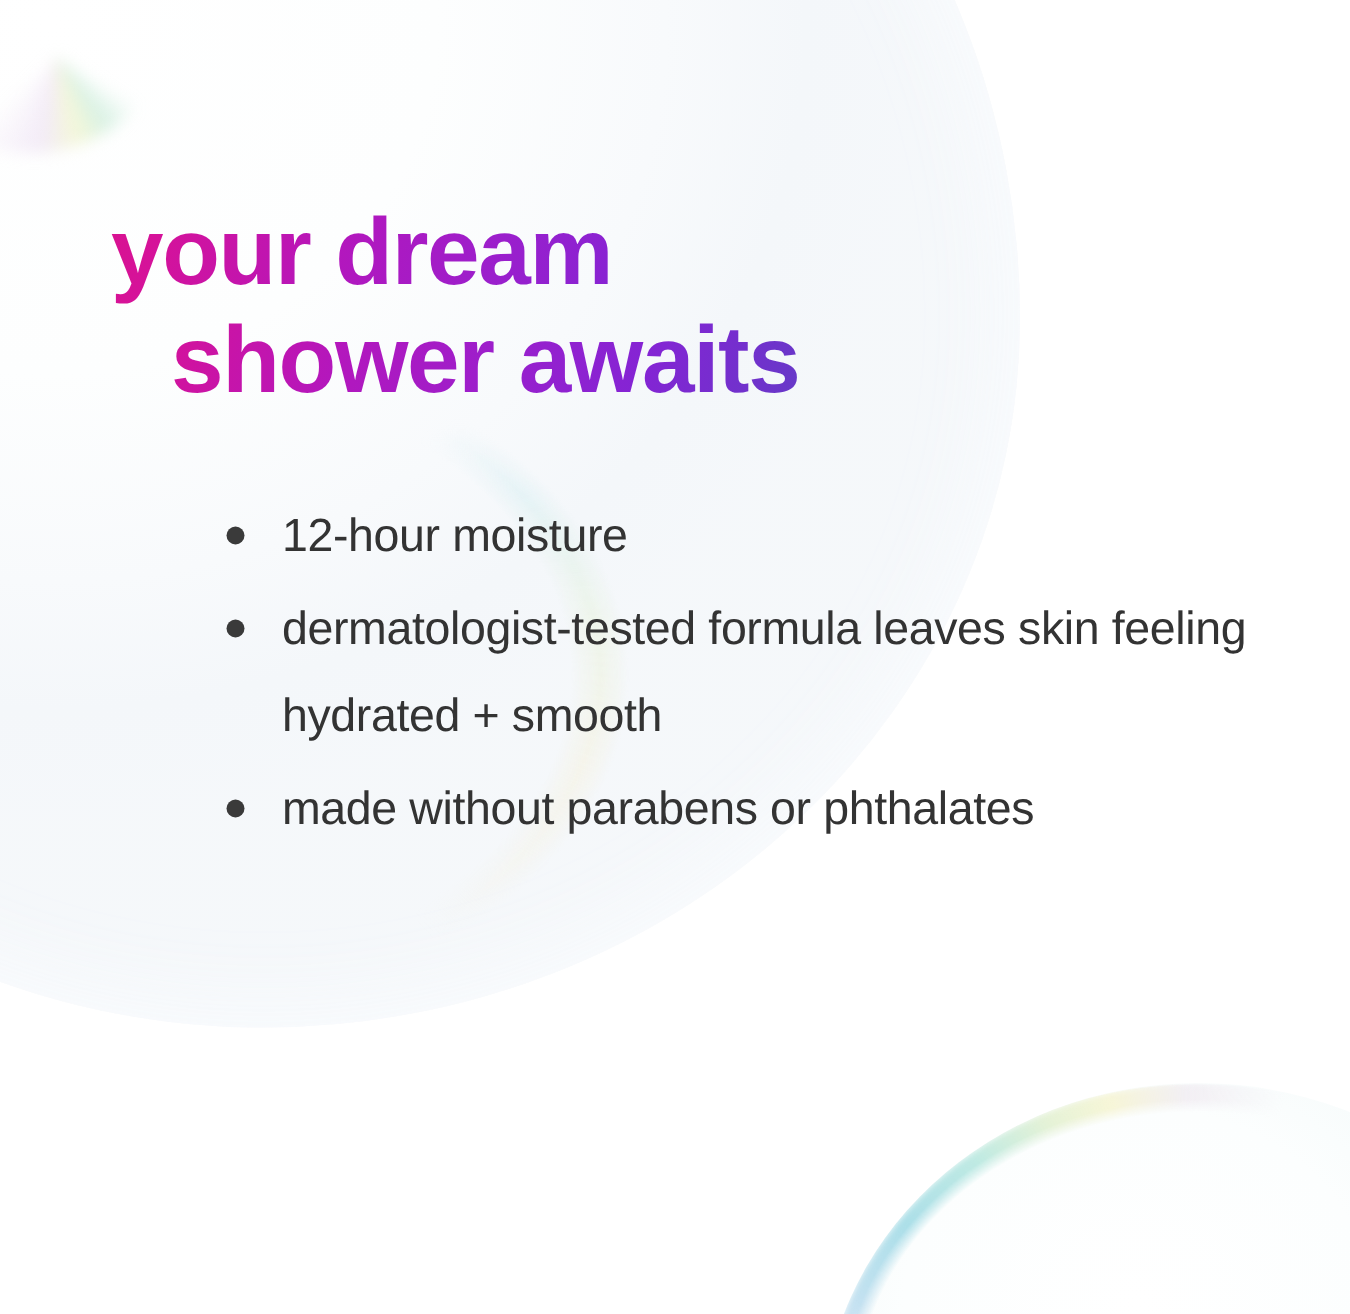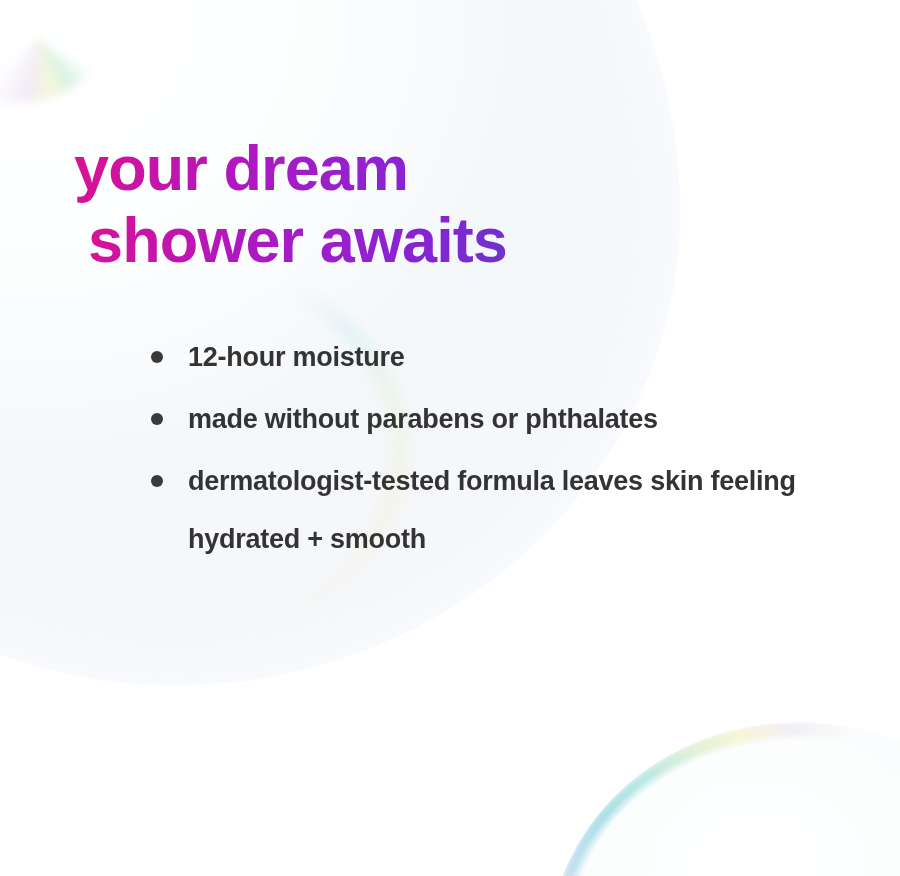--- a/index.html
+++ b/index.html
@@ -217,21 +217,21 @@
     font-weight: 700;
     letter-spacing: -0.9px;
   }
 
   .headline-line {
     display: block;
     white-space: pre;
   }
 
   .headline-line-1 { padding-left: 74px; }
-  .headline-line-2 { padding-left: 88px; }
+  .headline-line-2 { padding-left: 114px; }
 
   
   .headline-grad {
     background-image: linear-gradient(108deg,
       #e0117b 0%,
       #d5129a 14%,
       #b317bd 29%,
       #9b1fcc 42%,
       #8424d4 54%,
       #6a36c9 66%,
@@ -251,23 +251,23 @@
     width: 740px;
     margin: 0;
     padding: 0;
     list-style: none;
   }
 
   .bullet-item {
     position: relative;
     padding-left: 38px;
     margin: 0 0 4px 0;
-    font-size: 27px;
+    font-size: 31px;
     line-height: 58px;
-    font-weight: 700;
+    font-weight: 400;
     color: #333333;
     letter-spacing: -0.25px;
   }
 
   .bullet-dot {
     position: absolute;
     left: 1px;
     top: 23px;
     width: 12px;
     height: 12px;
@@ -300,22 +300,22 @@
       <span class="headline-line headline-line-2 headline-grad">shower awaits</span>
     </h1>
 
     <ul class="bullets">
       <li class="bullet-item">
         <span class="bullet-dot"></span>
         <span class="bullet-text">12-hour moisture</span>
       </li>
       <li class="bullet-item">
         <span class="bullet-dot"></span>
-        <span class="bullet-text">made without parabens or phthalates</span>
+        <span class="bullet-text">dermatologist-tested formula leaves skin feeling hydrated + smooth</span>
       </li>
       <li class="bullet-item">
         <span class="bullet-dot"></span>
-        <span class="bullet-text">dermatologist-tested formula leaves skin feeling hydrated + smooth</span>
+        <span class="bullet-text">made without parabens or phthalates</span>
       </li>
     </ul>
 
   </div>
 </div>
 
 </body></html>

